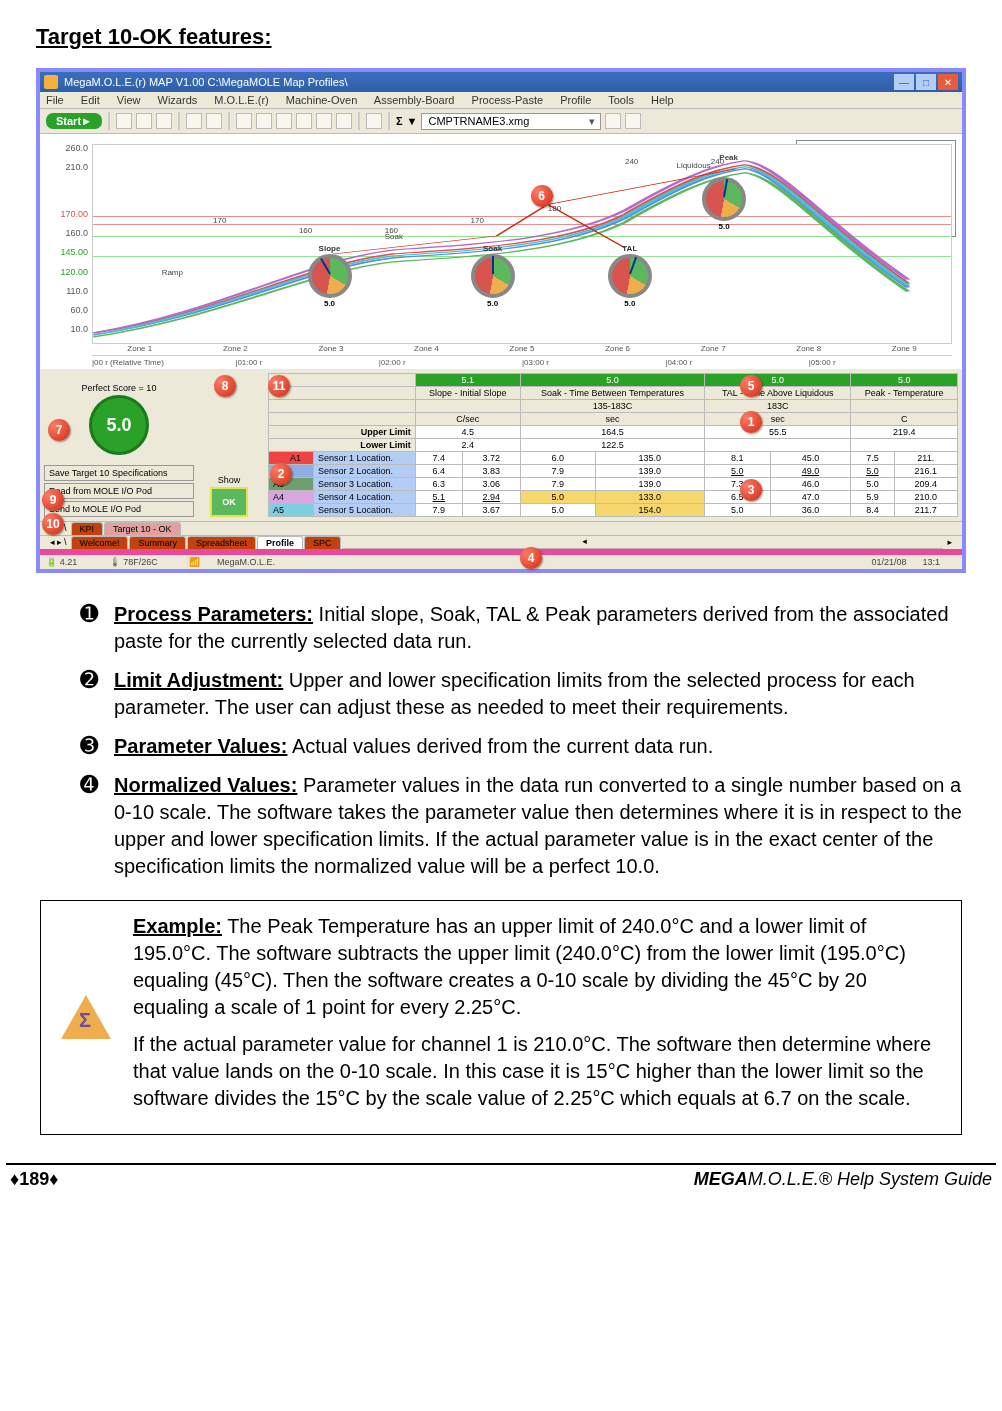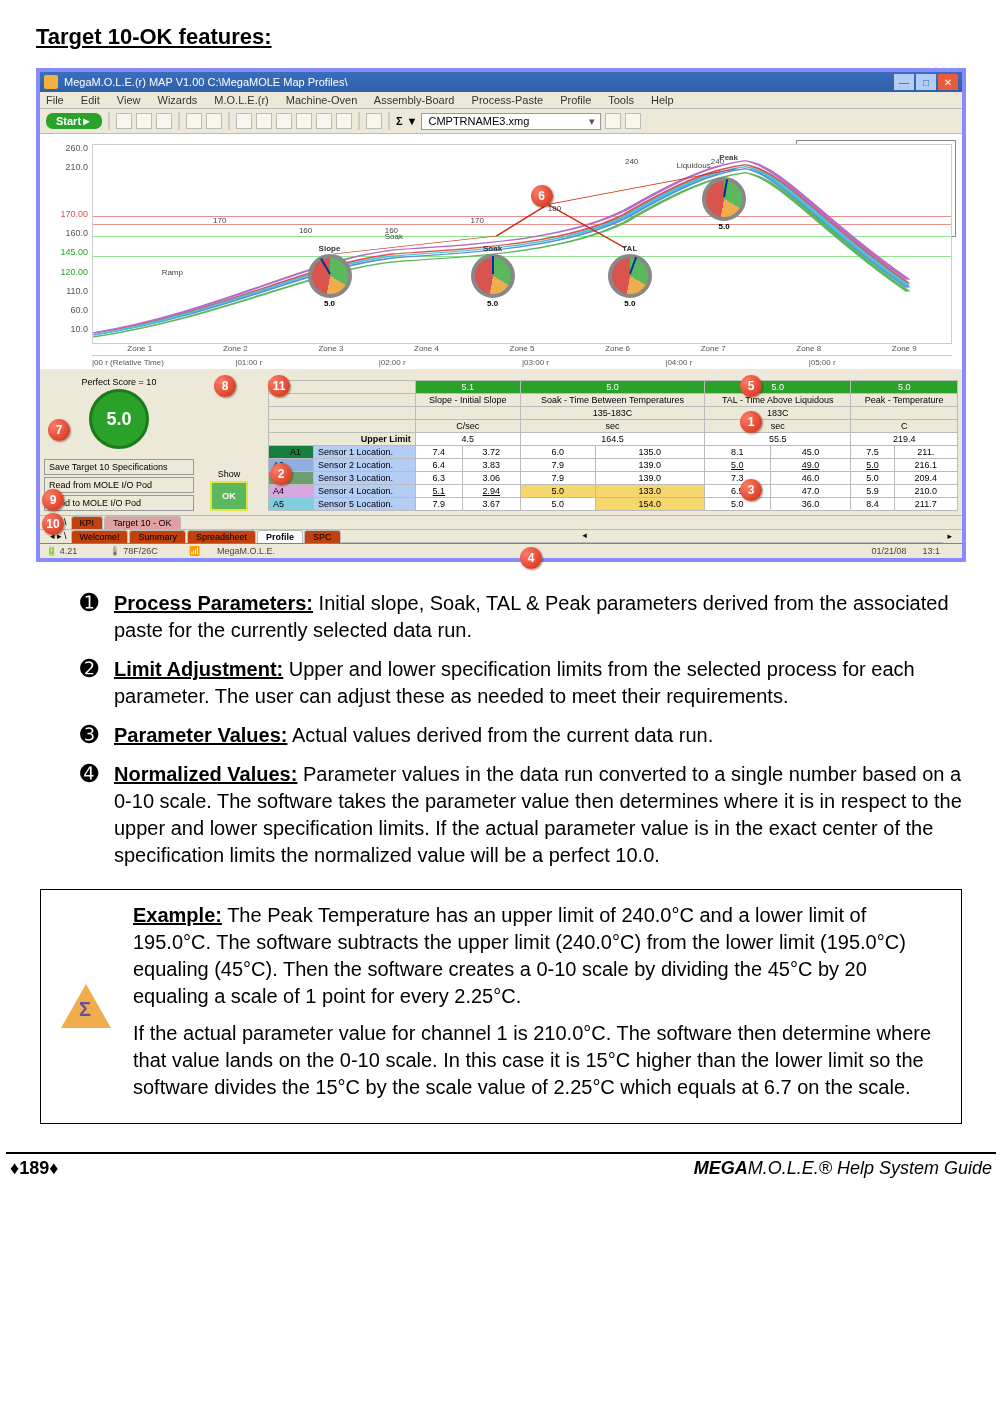--- a/index.html
+++ b/index.html
@@ -46,35 +46,35 @@
   .data-panel { position:relative;padding:4px; background:#ece9d8; }
   .data-row { display:flex;font-size:9px;align-items:flex-end; }
   .score-block { width:130px;text-align:center;padding:4px; }
   .score-circle { width:60px;height:60px;border-radius:50%;background:#2aa22a;color:#fff;margin:2px auto;display:flex;align-items:center;justify-content:center;font-size:18px;font-weight:bold;border:3px solid #1b7a1b; }
   .side-btns { width:150px;font-size:9px;display:flex;flex-direction:column;gap:2px;margin-top:4px; }
   .side-btn { background:#ece9d8;border:1px solid #999;padding:2px 4px; }
   .param-table { flex:1;border-collapse:collapse;font-size:9px;margin-left:4px; }
   .param-table td,.param-table th { border:1px solid #bbb;padding:1px 4px;text-align:center;background:#fff; }
   .param-table th { background:#ece9d8;font-weight:normal; }
   .param-table .rowlabel { background:#b3cdf5;text-align:left;white-space:nowrap; }
-  .param-table .rowlabel.r1 { background:#15803d;padding-left:21px; }
+  .param-table .rowlabel.r1 { background:#ef4444;padding-left:21px; }
   .param-table .rowlabel.r2 { background:#8fafe0; }
   .param-table .rowlabel.r3 { background:#6f9f6f; }
   .param-table .rowlabel.r4 { background:#d9a6e0; }
   .param-table .rowlabel.r5 { background:#7fcfe0; }
   .param-table .green-head { background:#2aa22a;color:#fff; }
   .param-table .highlight { background:#f5d76e; }
   .param-table .underline { text-decoration:underline; }
   .show-block { width:70px;text-align:center;padding-top:8px; }
   .ok-box { background:#5cb85c;color:#fff;border:2px solid #e5e34a;padding:8px 10px;font-weight:bold;margin-top:2px;display:inline-block; }
   .tabs-row { display:flex;font-size:9px;background:#ece9d8;padding:0 6px;border-top:1px solid #bbb; }
   .tabs-row .tab { padding:1px 8px;border:1px solid #bbb;border-bottom:none;margin-right:1px;background:#c2410c;border-radius:3px 3px 0 0; }
   .tabs-row .tab.active { background:#fff;font-weight:bold; }
   .tabs-row .tab.tgt { background:#e2a0a0; }
-  .status-bar { display:flex;font-size:9px;background:#ece9d8;border-top:1px solid #ec4899;padding:2px 6px;color:#444; }
+  .status-bar { display:flex;font-size:9px;background:#ece9d8;border-top:6px solid #ec4899;padding:2px 6px;color:#444; }
   .status-bar .sp { flex:1; }
   .status-bar span { margin-right:16px; }
 
   .numlist { margin: 8px 0 20px 44px; }
   .numitem { display:flex; margin-bottom:12px; }
   .numitem .nb { font-size:22px; width:34px;flex-shrink:0;color:#000; }
   .numitem .txt { font-size:20px;line-height:1.35; }
   .numitem .txt .lbl { font-weight:bold;text-decoration:underline; }
   .example-box { border:1px solid #000;margin: 0 4px 28px 4px;display:flex;align-items:center;padding:12px 20px; }
   .example-icon { width:50px;height:50px;margin-right:22px;flex-shrink:0;position:relative; }
@@ -287,20 +287,27 @@
             <th colspan="2">C</th>
           </tr>
           <tr>
             <th colspan="2" style="text-align:right;font-weight:bold">Upper Limit</th>
             <td colspan="2">4.5</td>
             <td colspan="2">164.5</td>
             <td colspan="2">55.5</td>
             <td colspan="2">219.4</td>
           </tr>
           <tr>
+            <th colspan="2" style="text-align:right;font-weight:bold">Lower Limit</th>
+            <td colspan="2">2.4</td>
+            <td colspan="2">122.5</td>
+            <td colspan="2"></td>
+                <td colspan="2"></td>
+          </tr>
+          <tr>
                 <td class="rowlabel r1">A1</td>
                 <td class="rowlabel">Sensor 1 Location.</td>
                 <td>7.4</td>
                 <td>3.72</td>
                 <td>6.0</td>
                 <td>135.0</td>
                 <td>8.1</td>
                 <td>45.0</td>
                 <td>7.5</td>
                 <td>211.</td>

